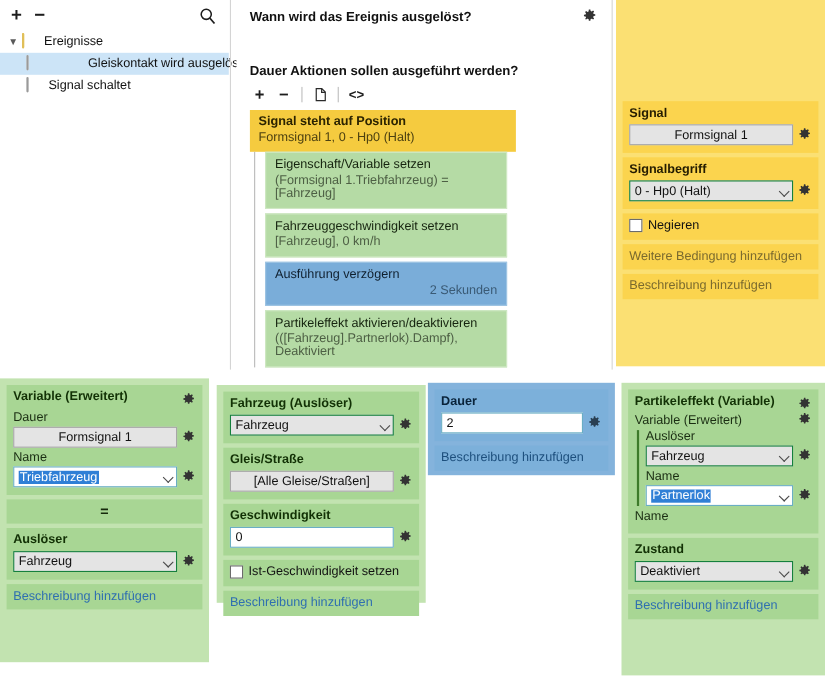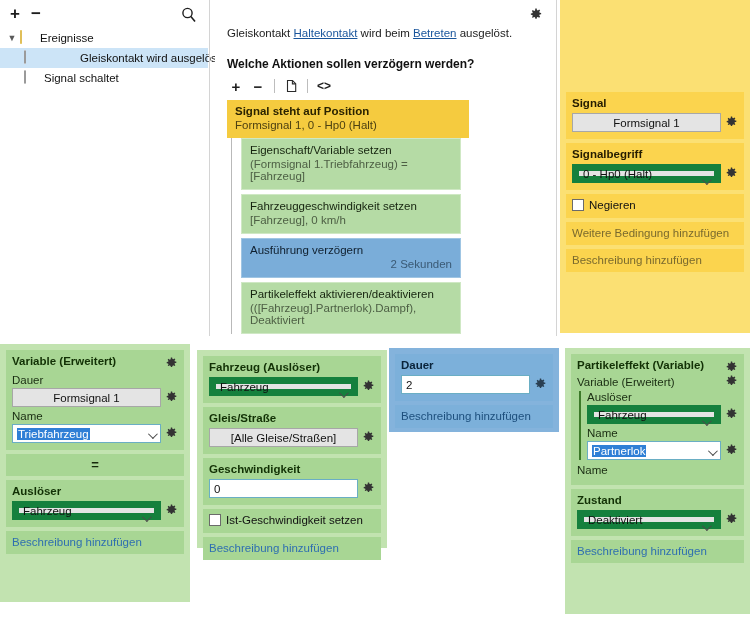--- a/index.html
+++ b/index.html
@@ -106,21 +106,21 @@
   .grp.yellow { background:#fbd44e; }
   .grp-title { font-weight:bold; font-size:11.5px; color:#241c00; margin-bottom:4px; }
 
   .row { display:flex; align-items:center; gap:4px; }
   .btnfield {
     flex:1 1 auto; height:19px; background:#e4e4e4; border:1px solid #a7a7a7;
     display:flex; align-items:center; justify-content:center;
     font-size:11.5px; color:#111;
   }
   .selectfield {
-    flex:1 1 auto; height:19px; background:#e4e4e4; border:7px solid #15803d;
+    flex:1 1 auto; height:19px; background:#e4e4e4; border:1px solid #15803d;
     display:flex; align-items:center; padding:0 16px 0 4px;
     font-size:11.5px; color:#111; position:relative;
   }
   .selectfield::after {
     content:""; position:absolute; right:5px; top:7px;
     width:6px; height:6px; border-right:1.3px solid #4a4a4a; border-bottom:1.3px solid #4a4a4a;
     transform:rotate(45deg) translateY(-2px);
   }
   .textfield {
     flex:1 1 auto; height:19px; background:#ffffff; border:1px solid #6aaec4;
@@ -208,33 +208,31 @@
       <div class="tree-row lvl2">
         <span class="ico"><span class="doc-ico"></span></span>
         <span class="lbl">Signal schaltet</span>
       </div>
     </div>
   </div>
 
   <div class="v-split"></div>
 
   <div class="center">
-
-    <div class="q-sub">
-      <span>Gleiskontakt </span><a>Haltekontakt</a><span> wird beim </span><a>Betreten</a><span> ausgelöst.</span>
-    </div>
+    <div class="q-title q1">Wann wird das Ereignis ausgelöst?</div>
+
 
     <div class="gear-top">
       <svg width="14" height="14" viewBox="0 0 16 16">
         <path fill="#333" d="M8 5.2A2.8 2.8 0 1 0 8 10.8 2.8 2.8 0 1 0 8 5.2zm0 1.3a1.5 1.5 0 1 1 0 3 1.5 1.5 0 0 1 0-3z"></path>
         <path fill="#333" d="M7.2 0.6h1.6l.25 1.7 1.15.48 1.4-1.03 1.13 1.13-1.03 1.4.48 1.15 1.7.25v1.6l-1.7.25-.48 1.15 1.03 1.4-1.13 1.13-1.4-1.03-1.15.48-.25 1.7H7.2l-.25-1.7-1.15-.48-1.4 1.03L3.27 10.6l1.03-1.4-.48-1.15-1.7-.25v-1.6l1.7-.25.48-1.15-1.03-1.4L4.4 2.27l1.4 1.03 1.15-.48z"></path>
       </svg>
     </div>
 
-    <div class="q-title q2">Welche Aktionen sollen verzögern werden?</div>
+    <div class="q-title q2">Dauer Aktionen sollen ausgeführt werden?</div>
 
     <div class="act-toolbar">
       <div class="i">+</div>
       <div class="i">−</div>
       <div class="sep"></div>
       <div class="i">
         <svg width="13" height="14" viewBox="0 0 13 14">
           <path d="M2.5 1.5h5l3.2 3.2v7.8h-8.2z" fill="#fff" stroke="#2a2a2a" stroke-width="1.1"></path>
           <path d="M7.4 1.7v3.2h3.2" fill="none" stroke="#2a2a2a" stroke-width="1.1"></path>
         </svg>

